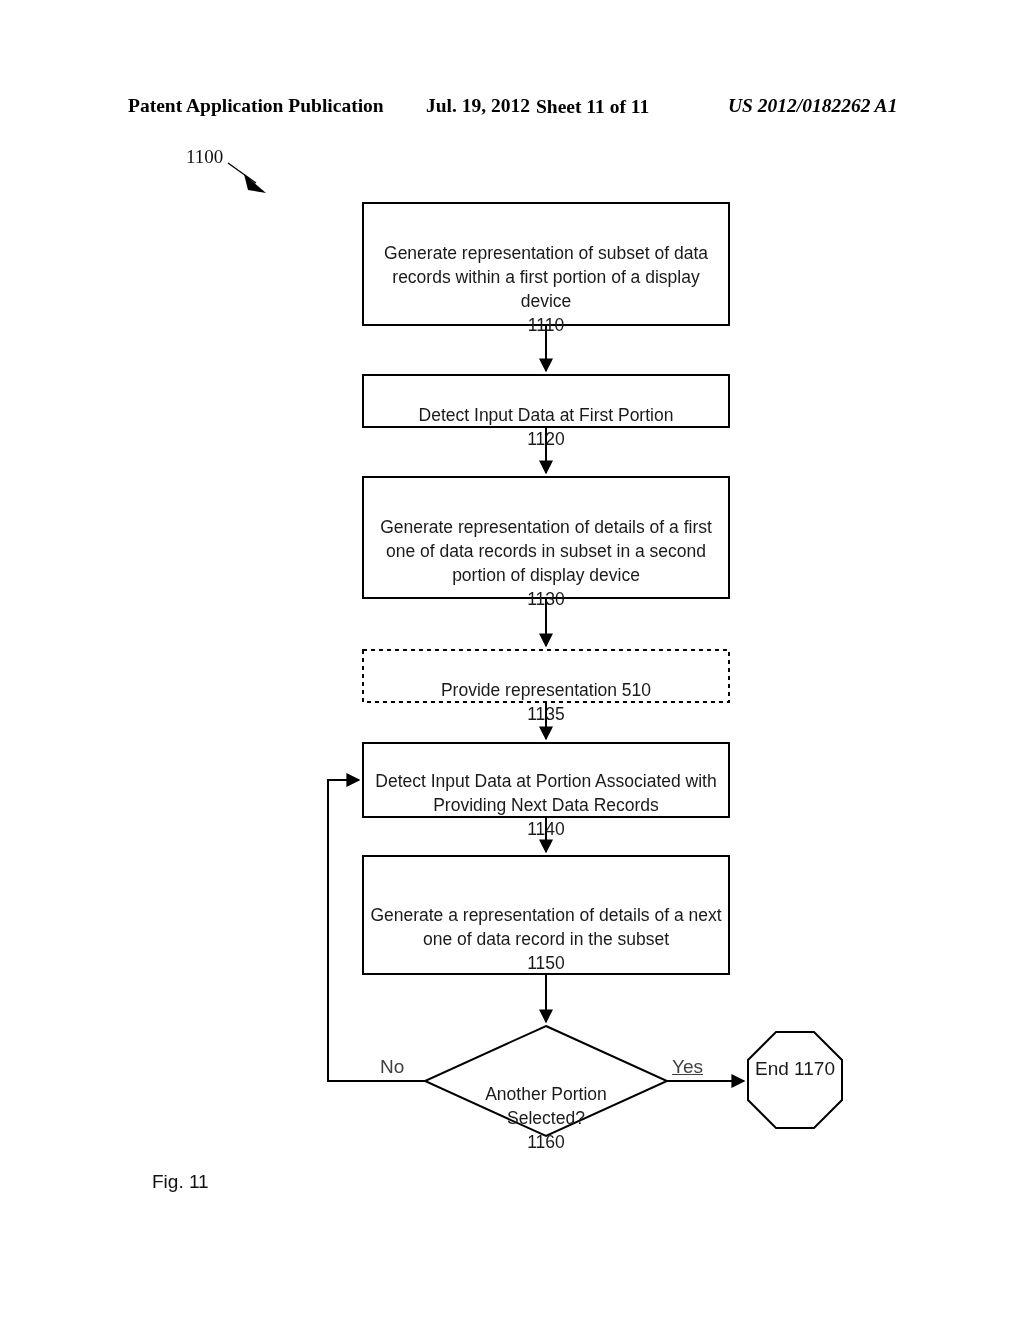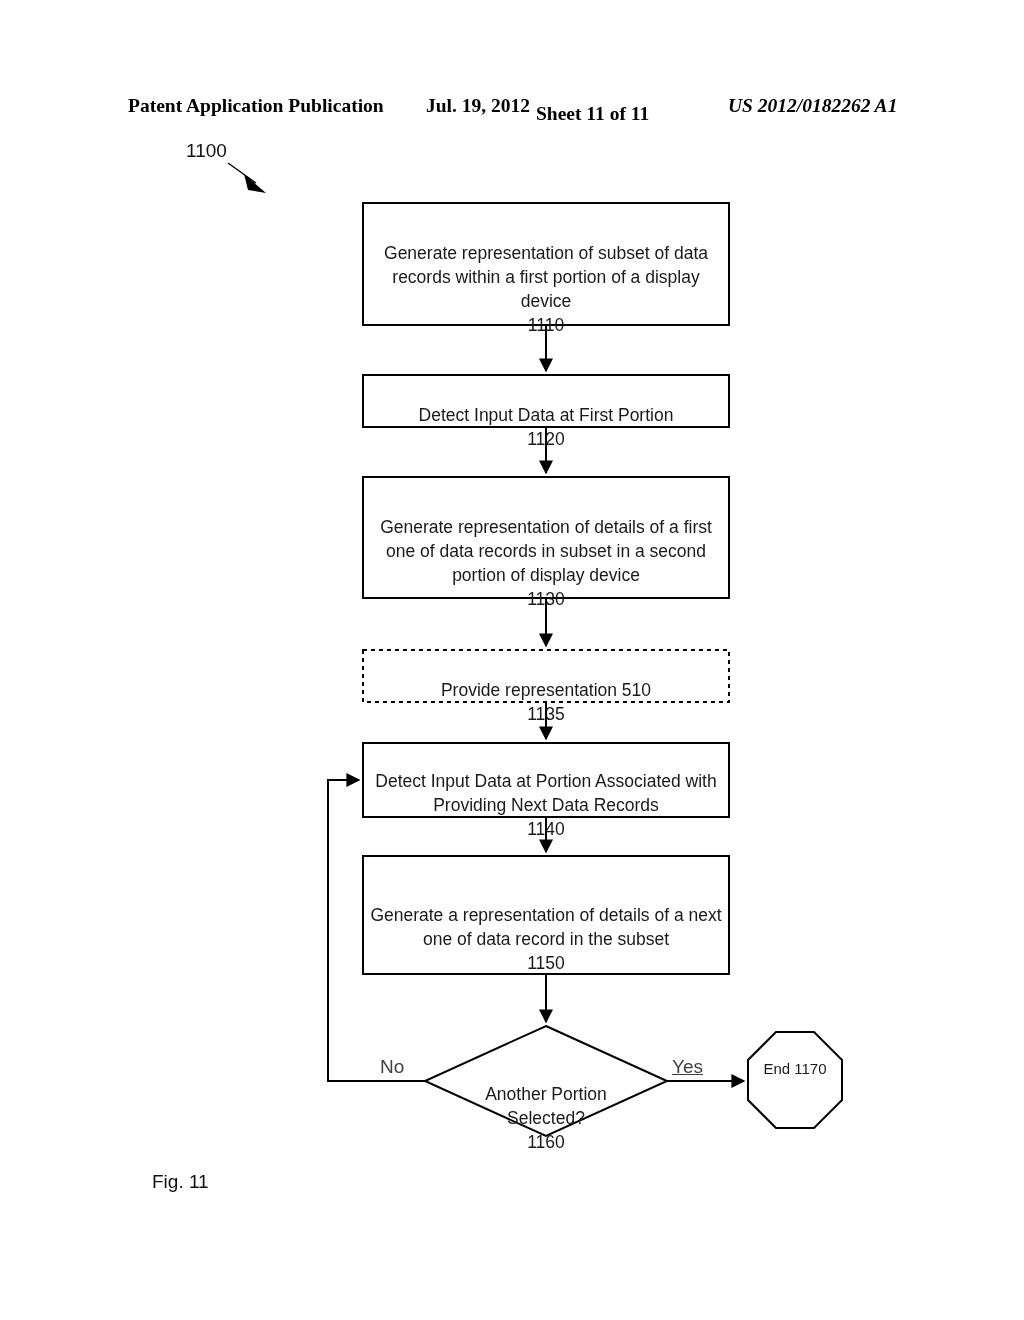--- a/index.html
+++ b/index.html
@@ -27,21 +27,21 @@
     font-family: "Liberation Serif", serif;
     font-weight: bold;
     font-size: 19.5px;
     line-height: 26px;
     white-space: nowrap;
     letter-spacing: 0px;
     margin-top: 8px;
   }
   .page-header .hdr-pub   { position: absolute; left: 0px;   top: 0; }
   .page-header .hdr-date  { position: absolute; left: 298px; top: 0; }
-  .page-header .hdr-sheet { position: absolute; left: 408px; top: 8px; }
+  .page-header .hdr-sheet { position: absolute; left: 408px; top: 1px; }
   .page-header .hdr-num   { position: absolute; left: 600px; top: 0; font-style: italic; }
 
   
   #figure {
     position: absolute;
     left: 0;
     top: 0;
     width: 1024px;
     height: 1320px;
   }
@@ -57,24 +57,25 @@
     color: #1a1a1a;
     white-space: pre-line;
     pointer-events: none;
   }
   .node-text .ref {
     display: block;
   }
 
   .lead-label {
     position: absolute;
-    font-family: Liberation Sans, sans-serif;
+    font-family: Liberation Serif, serif;
     font-size: 19px;
     line-height: 22px;
     color: #111;
+    margin-top: 6px;
   }
 
   .branch-label {
     position: absolute;
     font-family: "Liberation Sans", sans-serif;
     font-size: 19px;
     line-height: 22px;
     color: #404040;
   }
 
@@ -85,21 +86,21 @@
     font-family: "Liberation Sans", sans-serif;
     font-size: 19px;
     line-height: 24px;
     color: #111;
   }
 
   .end-text {
     position: absolute;
     text-align: center;
     font-family: "Liberation Sans", sans-serif;
-    font-size: 15px;
+    font-size: 19px;
     line-height: 25px;
     color: #1a1a1a;
     pointer-events: none;
   }
 </style>
 </head>
 <body>
 
 <div class="page-header">
   <span class="hdr-pub">Patent Application Publication</span>

